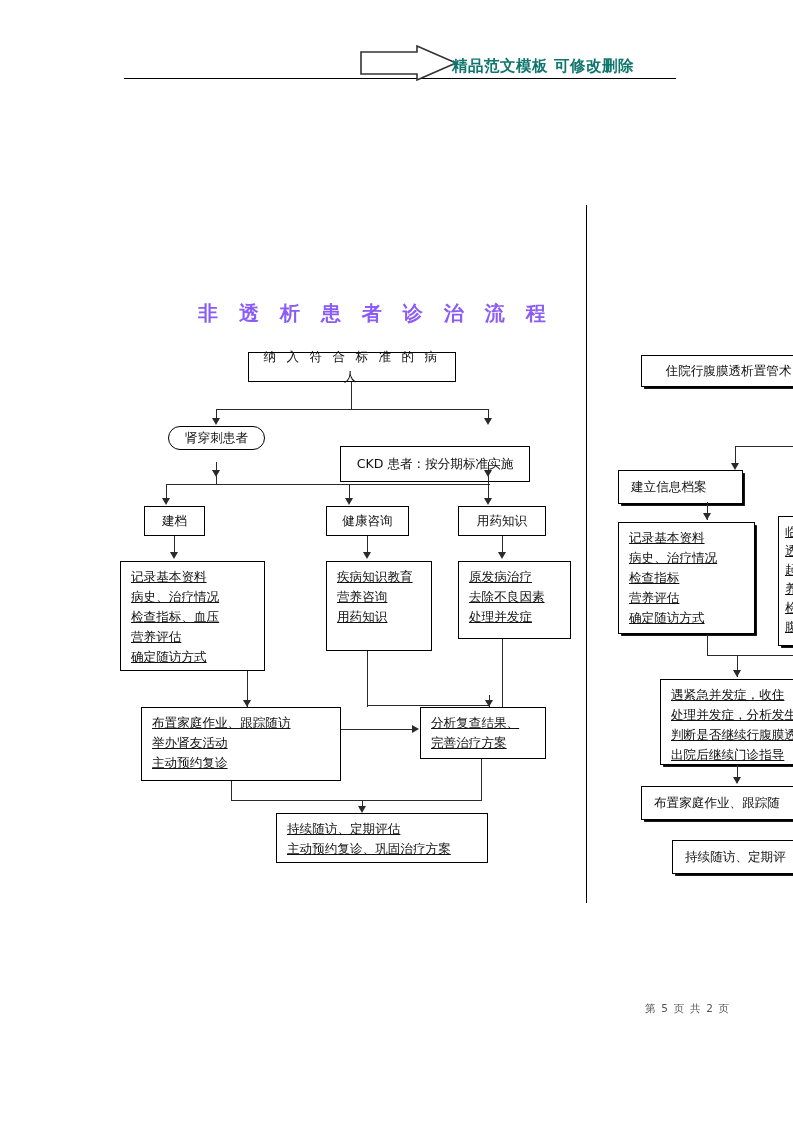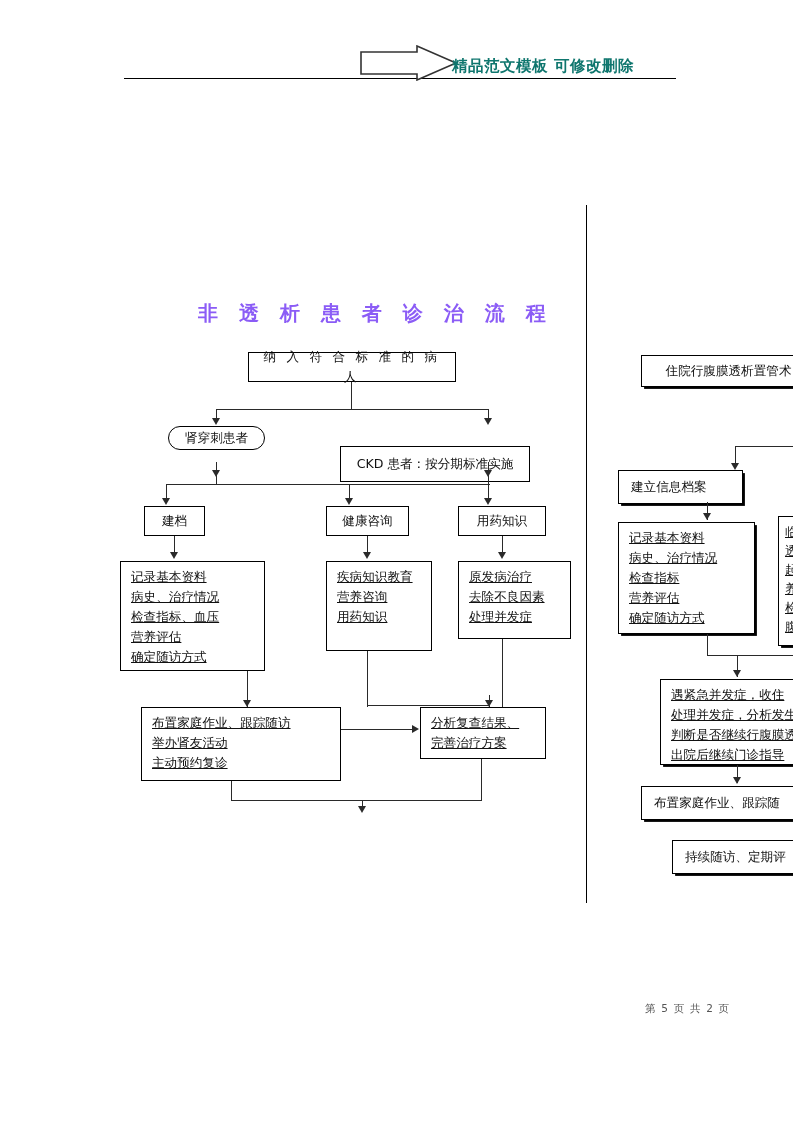--- a/index.html
+++ b/index.html
@@ -175,20 +175,22 @@
 
   <div class="ln hl" style="left:341px;top:729px;width:72px;"></div>
   <div class="arw-r" style="left:412px;top:724.5px;"></div>
 
   <div class="ln vl" style="left:231px;top:781px;height:20px;"></div>
   <div class="ln hl" style="left:231px;top:800px;width:251px;"></div>
   <div class="ln vl" style="left:481px;top:759px;height:42px;"></div>
   <div class="ln vl" style="left:362px;top:800px;height:9px;"></div>
   <div class="arw" style="left:357.5px;top:806px;"></div>
 
+  <div class="box left" style="left:276px;top:813px;width:212px;height:50px;padding-top:5px;padding-left:10px;">持续随访、定期评估
+主动预约复诊、巩固治疗方案</div>
 
   <div class="box center shadow" style="left:641px;top:355px;width:175px;height:32px;">住院行腹膜透析置管术</div>
 
   <div class="ln hl" style="left:735px;top:446px;width:58px;"></div>
   <div class="ln vl" style="left:735px;top:446px;height:21px;"></div>
   <div class="arw" style="left:730.5px;top:463px;"></div>
 
   <div class="box mid shadow" style="left:618px;top:470px;width:125px;height:32px;">建立信息档案</div>
 
   <div class="ln vl" style="left:707px;top:502px;height:18px;"></div>

